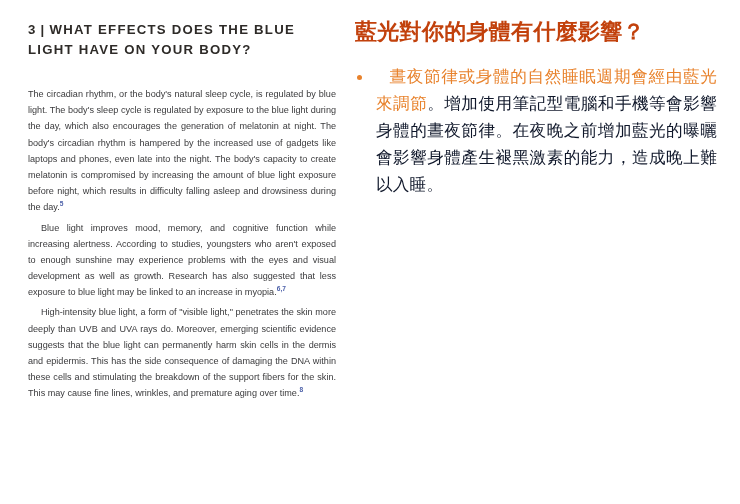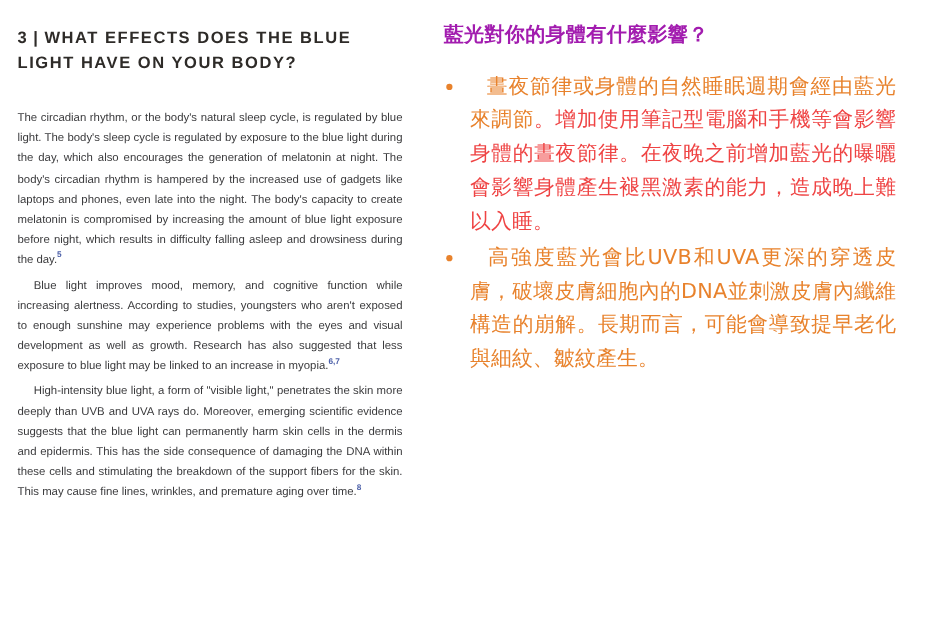--- a/index.html
+++ b/index.html
@@ -16,21 +16,21 @@
   .page {
     position: relative;
     width: 740px;
     height: 504px;
     background: #ffffff;
   }
 
   
   .col-left {
     position: absolute;
-    left: 14px;
+    left: 28px;
     top: 20px;
     width: 308px;
   }
   .en-heading {
     font-family: "Liberation Sans", sans-serif;
     font-size: 13.2px;
     font-weight: bold;
     letter-spacing: 1.25px;
     color: #2e2b28;
     line-height: 1.52;
@@ -74,23 +74,23 @@
 
   
   .col-right {
     position: absolute;
     left: 355px;
     top: 17px;
     width: 362px;
   }
   .zh-heading {
     font-family: "DejaVu Sans", "Liberation Sans", sans-serif;
-    font-size: 16px;
+    font-size: 22px;
     font-weight: bold;
-    color: #a21caf;
+    color: #c2410c;
     line-height: 1.35;
     margin: 0 0 16px 0;
     letter-spacing: 0.3px;
   }
   .zh-list {
     list-style: none;
     margin: 0;
     padding: 0;
   }
   .zh-item {
@@ -115,21 +115,21 @@
     background: #E8822C;
   }
   .zh-item .lead-space {
     display: inline-block;
     width: 13px;
   }
   .hl {
     color: #E8822C;
   }
   .blk {
-    color: #ef4444;
+    color: #0f172a;
   }
 </style>
 </head>
 <body>
 
 <div class="page">
 
   <div class="col-left">
 
     <h1 class="en-heading">
@@ -149,21 +149,18 @@
 
     <h2 class="zh-heading">藍光對你的身體有什麼影響？</h2>
 
     <ul class="zh-list">
 
       <li class="zh-item">
         <span class="bullet"></span><span class="lead-space"></span><span class="hl">晝夜節律或身體的自然睡眠週期會經由藍光來調節</span><span class="blk">。增加使用筆記型電腦和手機等會影響身體的晝夜節律。在夜晚之前增加藍光的曝曬會影響身體產生褪黑激素的能力，造成晚上難以入睡。</span>
       </li>
 
 
-      <li class="zh-item">
-        <span class="bullet"></span><span class="lead-space"></span><span class="hl">高強度藍光會比UVB和UVA更深的穿透皮膚，破壞皮膚細胞內的DNA並刺激皮膚內纖維構造的崩解。長期而言，可能會導致提早老化與細紋、皺紋產生。</span><span class="blk"></span>
-      </li>
 
     </ul>
 
   </div>
 
 </div>
 
 </body></html>

